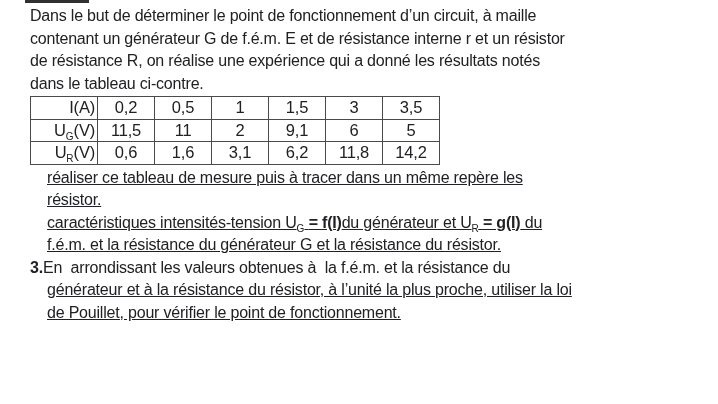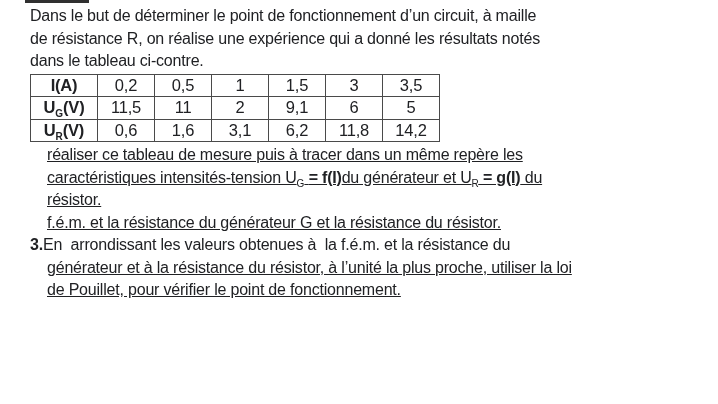--- a/index.html
+++ b/index.html
@@ -36,31 +36,32 @@
     margin: 1px 0 2px 0;
   }
   th, td {
     border: 1.6px solid #4a4a4a;
     height: 21.5px;
     padding: 0 2px;
     text-align: center;
     font-size: 16.5px;
     letter-spacing: -0.2px;
   }
-  th { font-weight: 700; width: 62px; }
+  th { font-weight: 400; width: 62px; text-align: right; }
   td { width: 52px; font-weight: 400; }
 </style>
 </head>
 <body>
 
 <div class="top-fragment"></div>
 
 <div class="content">
   <div>
       <div class="tline">Dans le but de déterminer le point de fonctionnement d’un circuit, à maille</div>
+      <div class="tline">contenant un générateur G de f.é.m. E et de résistance interne r et un résistor</div>
       <div class="tline">de résistance R, on réalise une expérience qui a donné les résultats notés</div>
       <div class="tline">dans le tableau ci-contre.</div>
     </div>
   <table>
     <tbody>
         <tr>
           <th>I(A)</th>
           <td>0,2</td>
           <td>0,5</td>
           <td>1</td>
@@ -84,22 +85,22 @@
           <td>3,1</td>
           <td>6,2</td>
           <td>11,8</td>
           <td>14,2</td>
         </tr>
       </tbody>
   </table>
   <div>
       <div>
         <div class="tline cont"><span>réaliser ce tableau de mesure puis à tracer dans un même repère les</span></div>
+        <div class="tline cont"><span>résistor.</span></div>
         <div class="tline cont"><span>caractéristiques intensités-tension U</span><sub>G</sub><span> </span><span class="bold">= f(I)</span><span>du générateur et U</span><sub>R</sub><span> </span><span class="bold">= g(I)</span><span> du</span></div>
-        <div class="tline cont"><span>résistor.</span></div>
       </div>
       <div>
         <div class="tline cont"><span>f.é.m. et la résistance du générateur G et la résistance du résistor.</span></div>
       </div>
       <div>
         <div class="tline"><span class="num">3.</span><span>En  arrondissant les valeurs obtenues à  la f.é.m. et la résistance du</span></div>
         <div class="tline cont"><span>générateur et à la résistance du résistor, à l’unité la plus proche, utiliser la loi</span></div>
         <div class="tline cont"><span>de Pouillet, pour vérifier le point de fonctionnement.</span></div>
       </div>
     </div>

